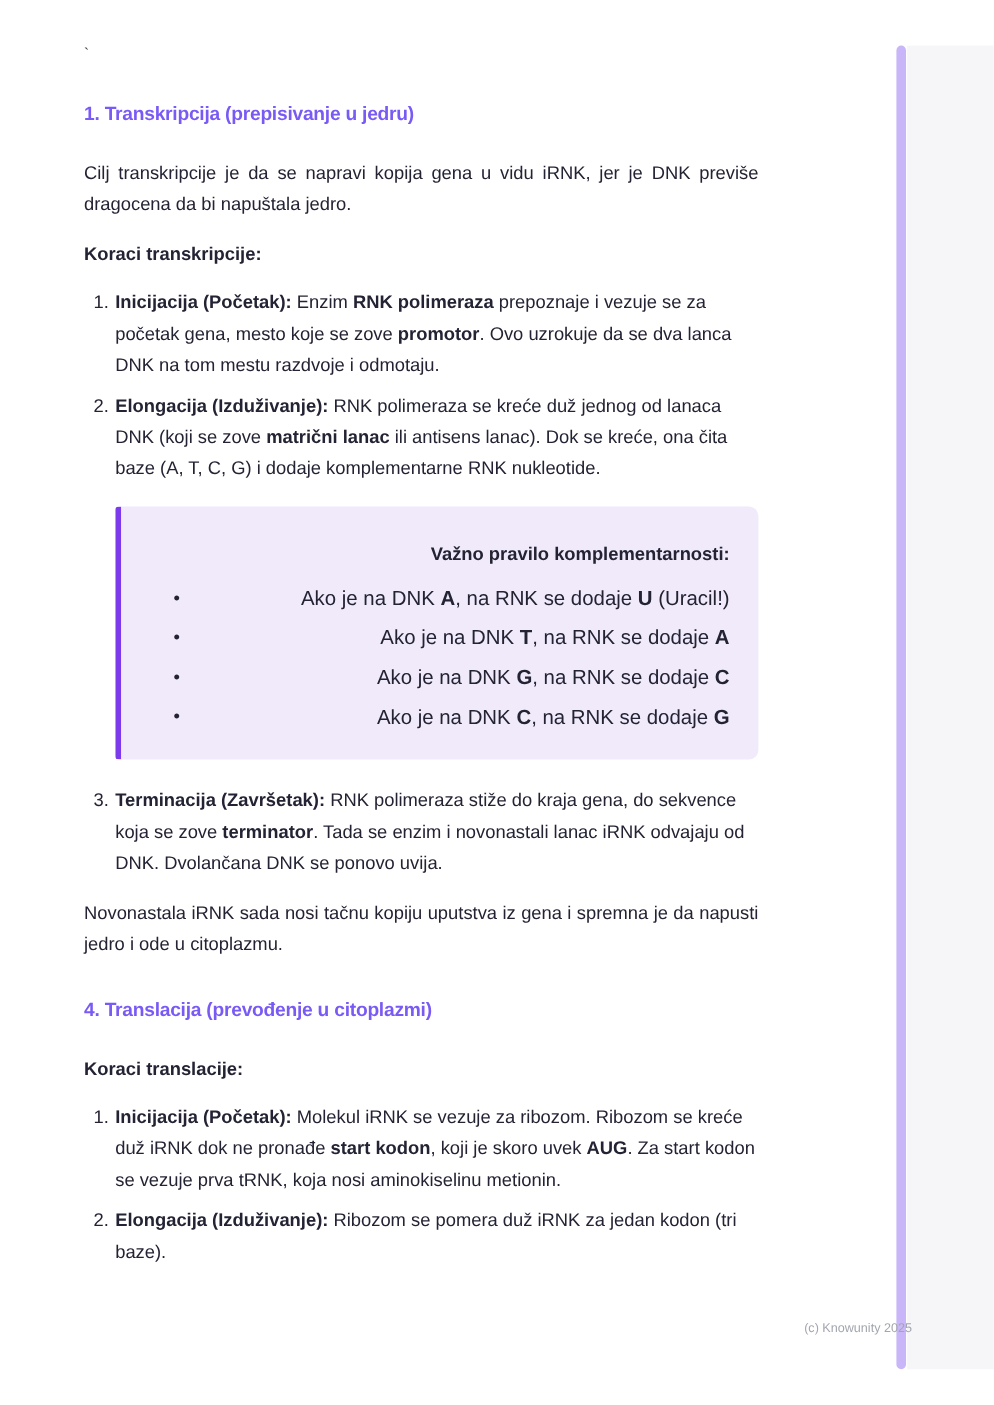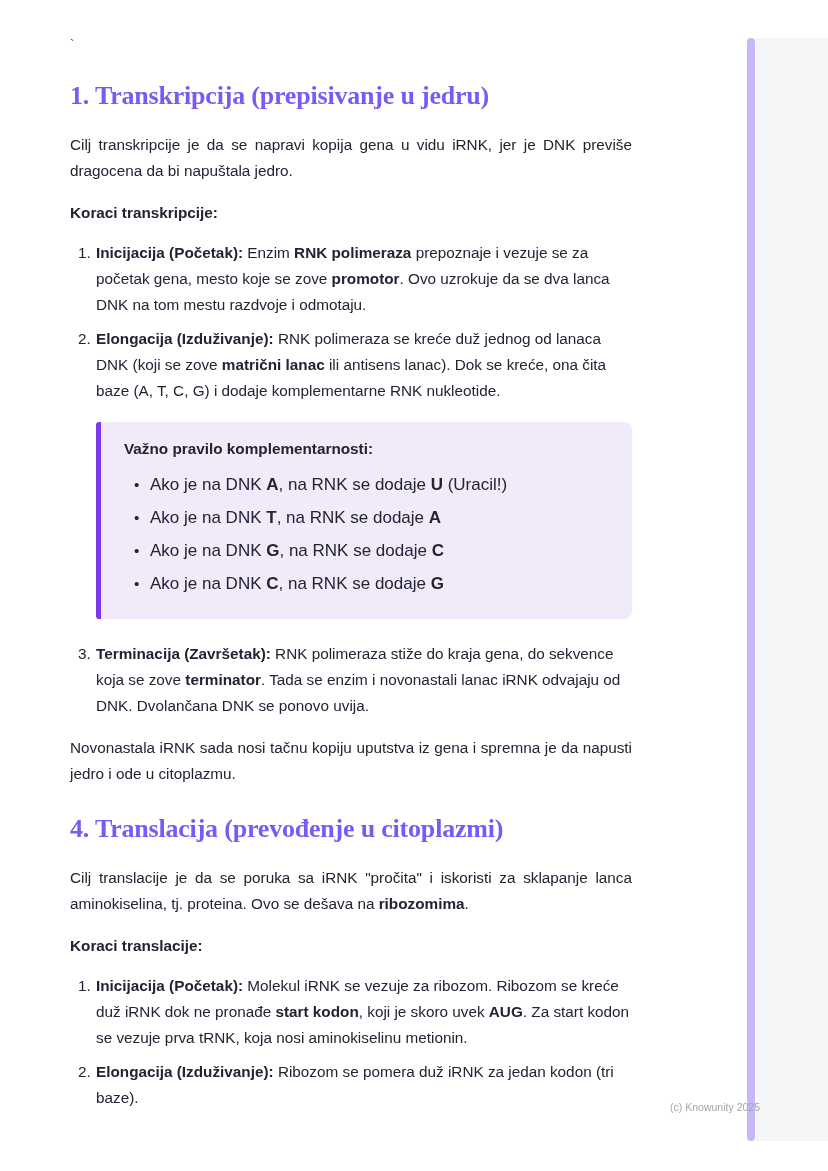--- a/index.html
+++ b/index.html
@@ -7,36 +7,37 @@
   body {
     position:relative;
     background:#ffffff;
     font-family:"Liberation Sans", sans-serif;
     color:var(--text, #232334);
     overflow:hidden;
   }
   .content { position:absolute; left:70px; top:36px; width:562px; }
   .stray { font-size:13px; line-height:18px; color:#3a3a44; margin-bottom:6px; }
   .h {
-    font-size:26px; line-height:28px; font-weight:700;
+    font-size:16px; line-height:28px; font-weight:700;
     color:var(--accent, #7a5af5);
-    margin:28px 0 22px; letter-spacing:-0.2px;font-family:Liberation Serif, serif;
+    margin:28px 0 22px; letter-spacing:-0.2px;
   }
   .body { font-size:15.3px; line-height:26px; margin:16px 0 16px; }
   .jus { text-align:justify; }
   .label { font-size:15.3px; line-height:26px; font-weight:700; margin:4px 0 14px; }
   .step { display:flex; margin-bottom:8px; }
   .num { flex:none; width:26px; padding-left:8px; font-size:15.3px; line-height:26px; }
   .stext { flex:1; font-size:15.3px; line-height:26px; }
   .callout {
     margin:18px 0 22px 26px;
     border-left:5px solid var(--callout-border, #7c3aed);
     background:var(--callout-bg, #f0eafb);
     border-radius:3px 8px 8px 3px;
-    padding:14px 24px 22px 23px;
+    padding:28px 24px 22px 23px;
+    text-align:right;
   }
   .callout-title { font-size:15.3px; line-height:26px; font-weight:700; margin-bottom:10px; }
   .bullet { display:flex; margin-top:7px; }
   .bm { flex:none; width:16px; margin-left:10px; font-size:15.3px; line-height:26px; }
   .btext { flex:1; font-size:17px; line-height:26px; }
   strong { font-weight:700; }
   .edge-col { position:absolute; left:756px; top:38px; width:72px; height:1103px; background:#f6f6f8; }
   .edge-bar {
     position:absolute; left:747px; top:38px; width:8px; height:1103px;
     background:var(--bar, #c9b6f8); border-radius:4px;
@@ -91,21 +92,20 @@
 
   <div class="step">
     <span class="num">3.</span>
     <span class="stext"><strong>Terminacija (Završetak):</strong> RNK polimeraza stiže do kraja gena, do sekvence koja se zove <strong>terminator</strong>. Tada se enzim i novonastali lanac iRNK odvajaju od DNK. Dvolančana DNK se ponovo uvija.</span>
   </div>
 
   <p class="body jus">Novonastala iRNK sada nosi tačnu kopiju uputstva iz gena i spremna je da napusti jedro i ode u citoplazmu.</p>
 
   <h1 class="h">4. Translacija (prevođenje u citoplazmi)</h1>
 
-  <p class="body jus">Cilj translacije je da se poruka sa iRNK "pročita" i iskoristi za sklapanje lanca aminokiselina, tj. proteina. Ovo se dešava na <strong>ribozomima</strong>.</p>
 
   <p class="label">Koraci translacije:</p>
 
   <div class="step">
     <span class="num">1.</span>
     <span class="stext"><strong>Inicijacija (Početak):</strong> Molekul iRNK se vezuje za ribozom. Ribozom se kreće duž iRNK dok ne pronađe <strong>start kodon</strong>, koji je skoro uvek <strong>AUG</strong>. Za start kodon se vezuje prva tRNK, koja nosi aminokiselinu metionin.</span>
   </div>
 
   <div class="step">
     <span class="num">2.</span>

